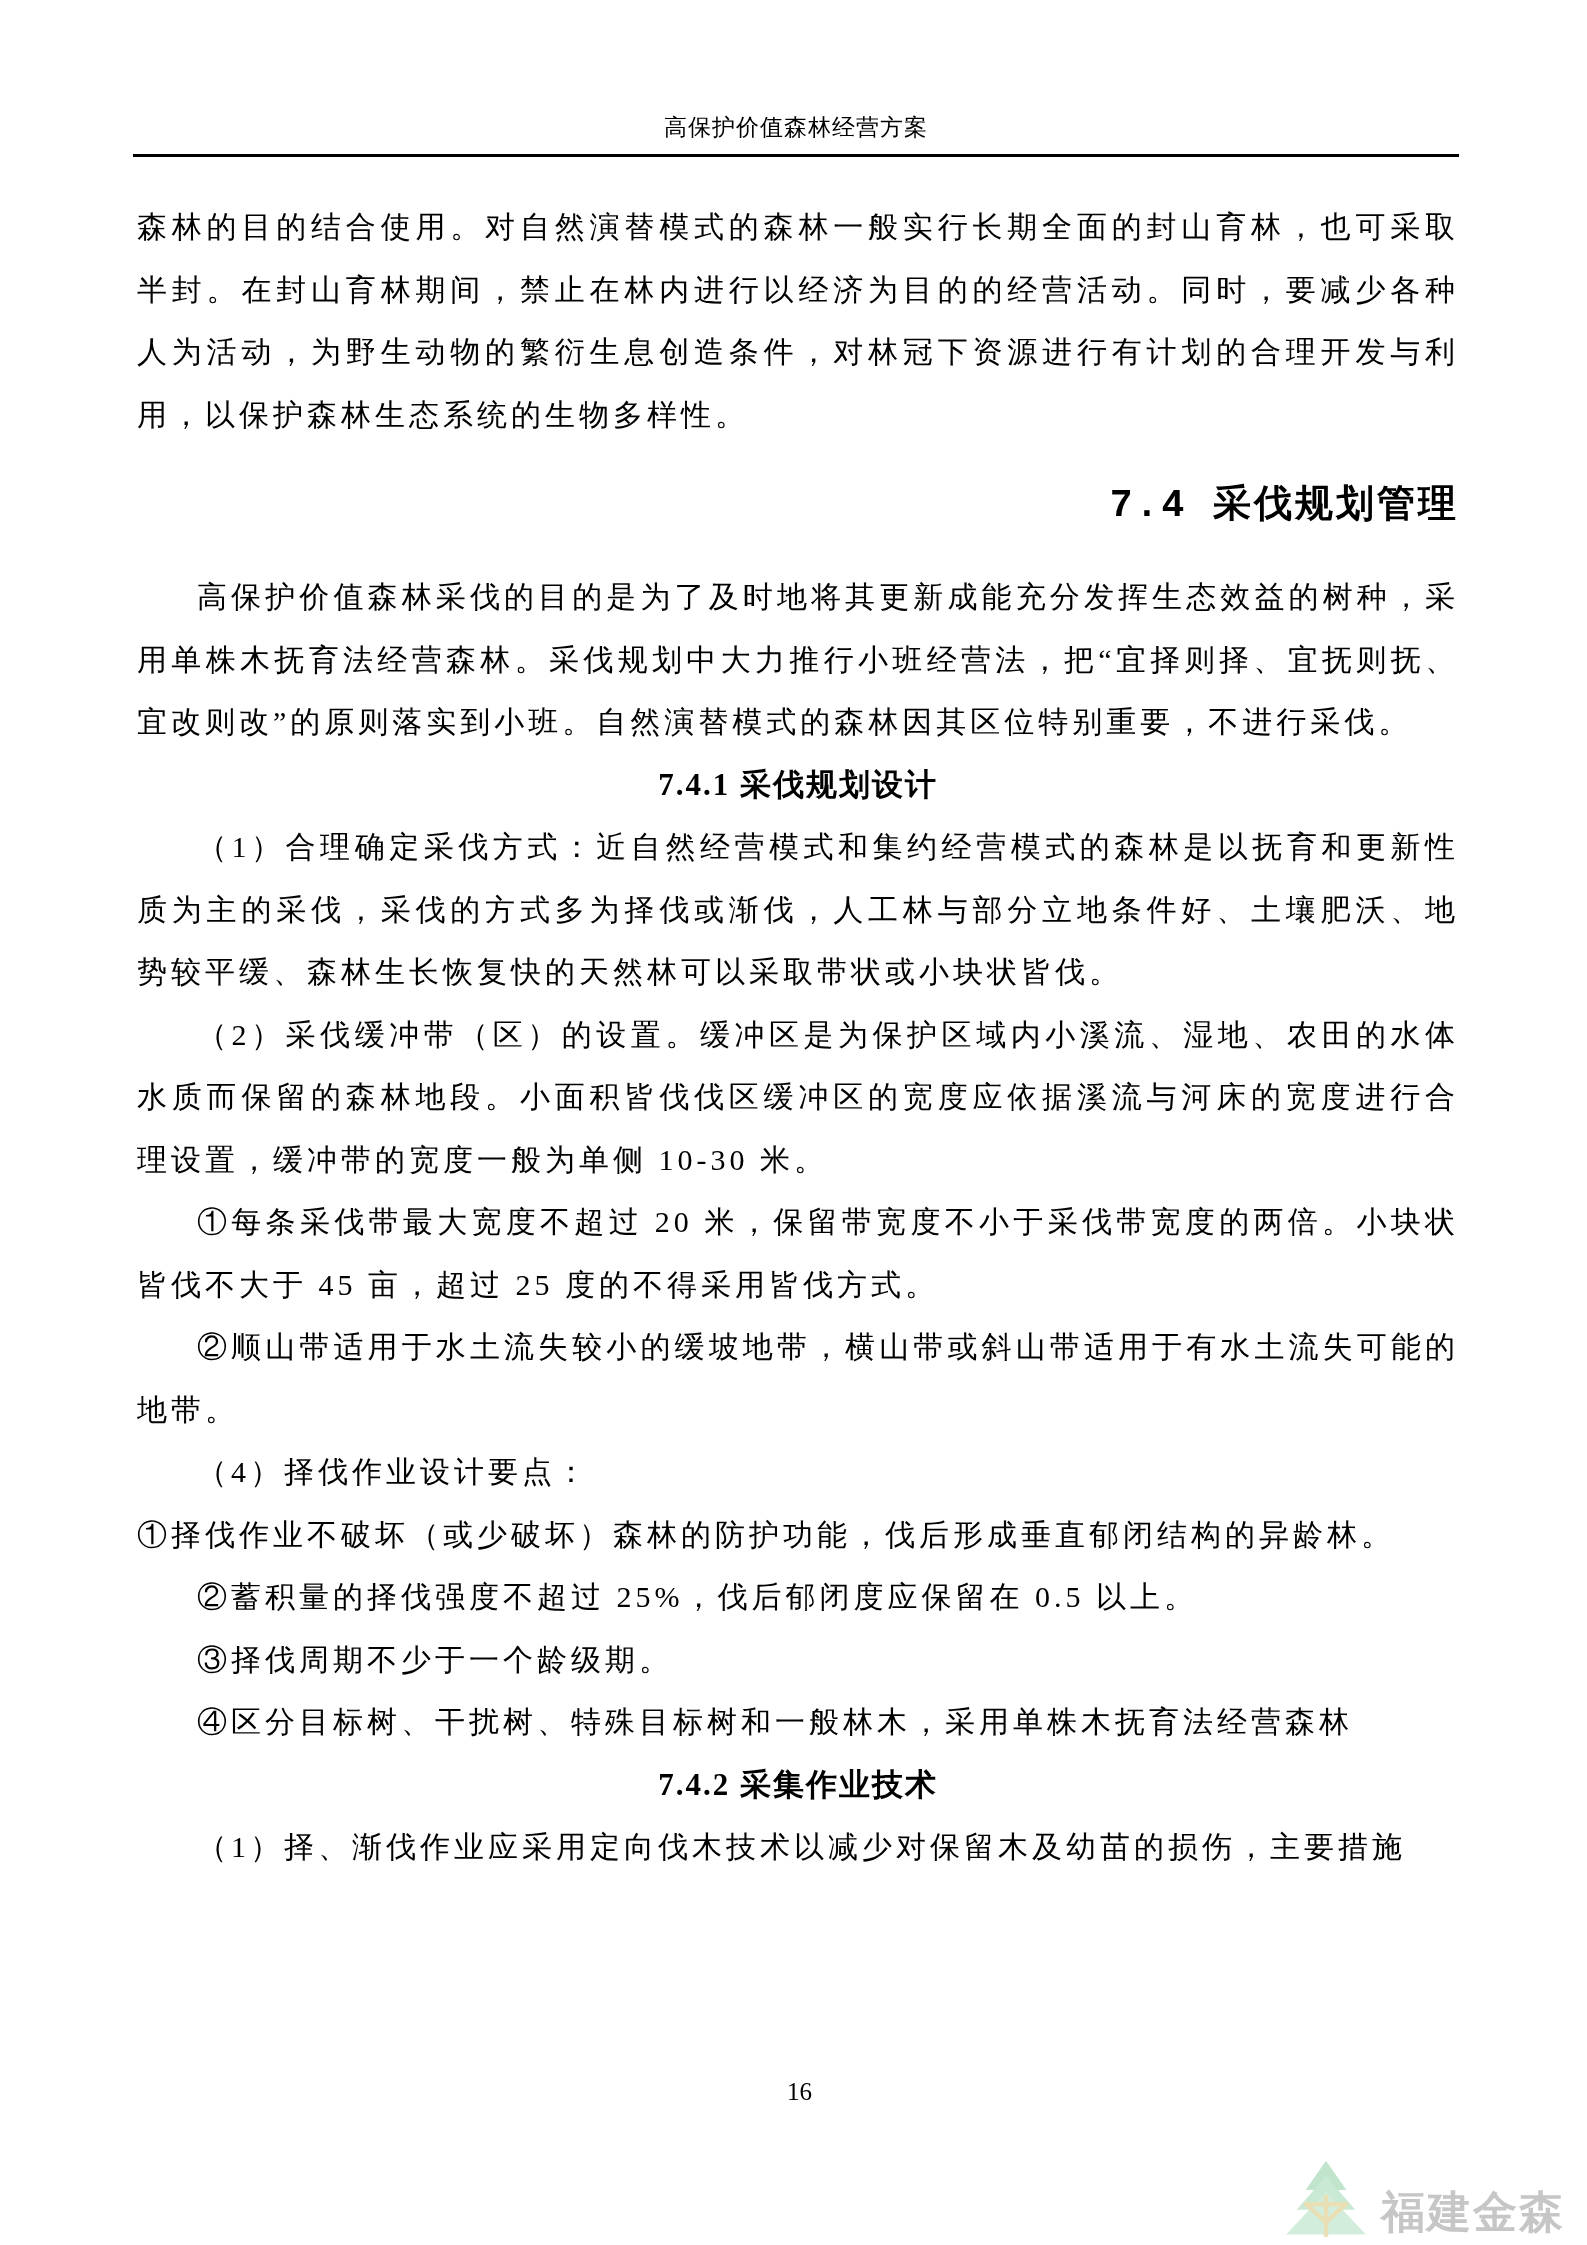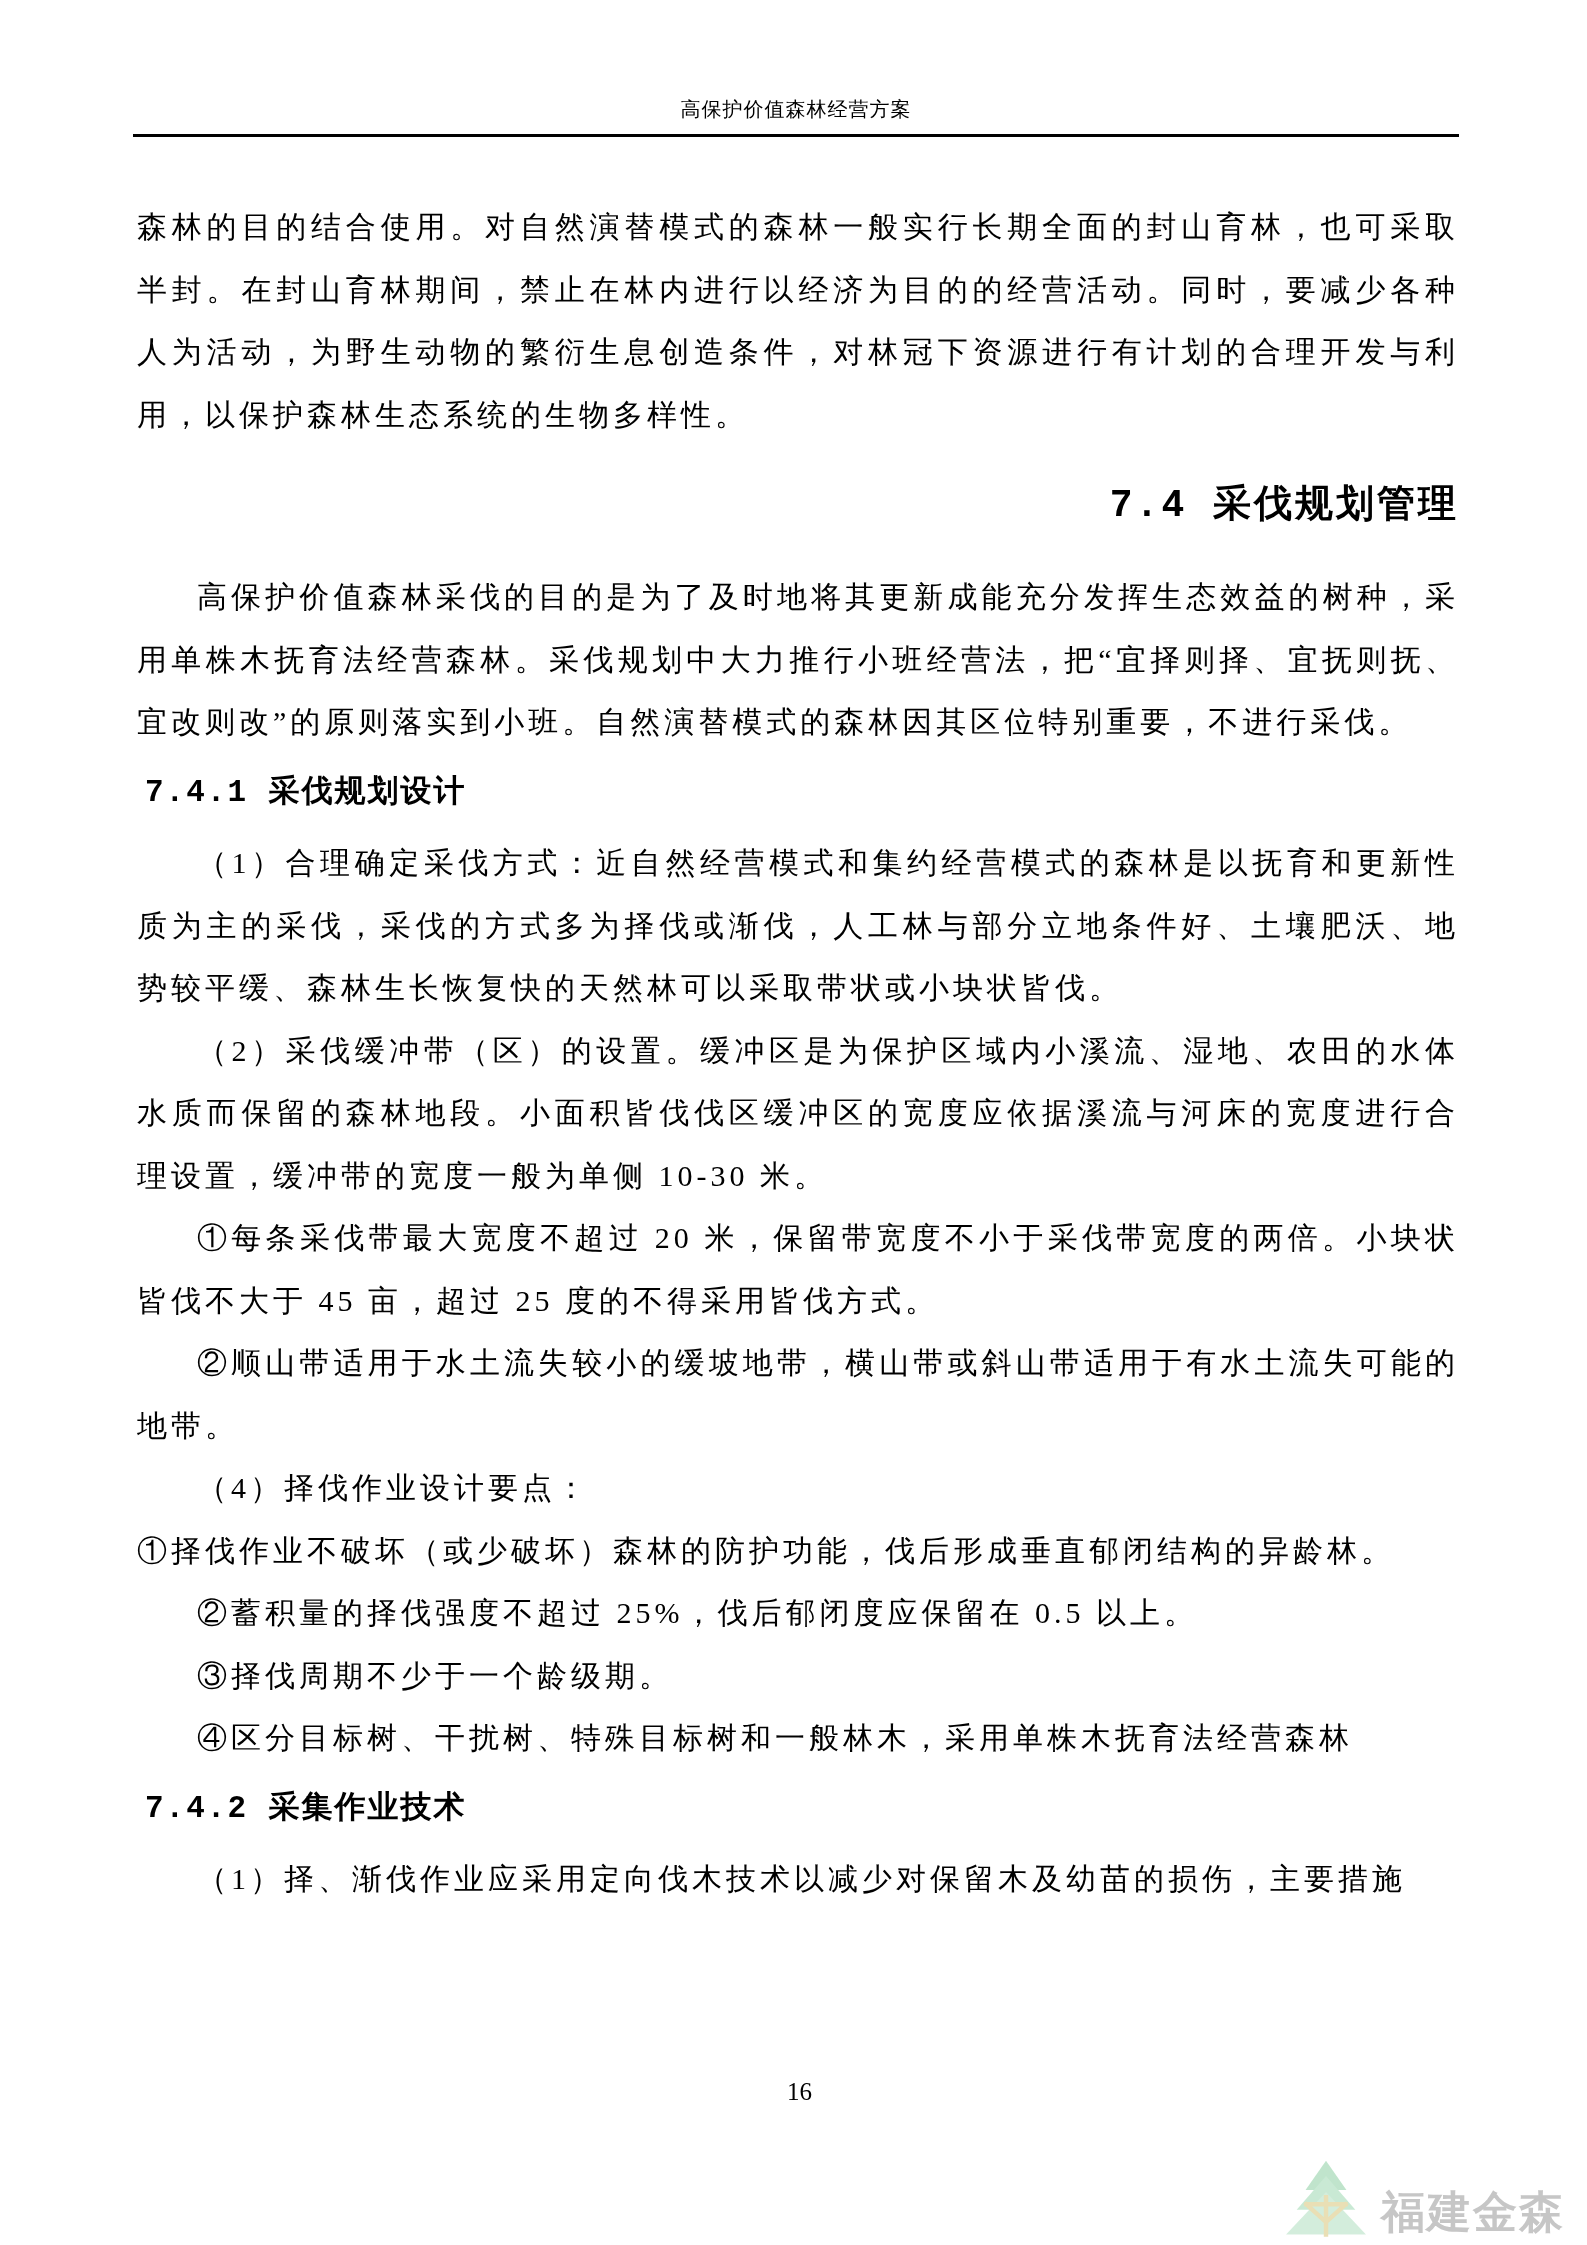--- a/index.html
+++ b/index.html
@@ -7,25 +7,25 @@
     position:relative;
     width:1587px;
     height:2245px;
     background:#ffffff;
     overflow:hidden;
     font-family:"Liberation Serif", serif;
     color:#000000;
   }
   .running-header {
     position:absolute;
-    top:96px;
+    top:112px;
     left:133px;
     right:128px;
     text-align:center;
-    font-size:20px;
+    font-size:23px;
     letter-spacing:1px;
     padding-bottom:11px;
     border-bottom:3px solid #000000;
   }
   .content {
     position:absolute;
     top:196px;
     left:137px;
     width:1322px;
     font-size:30px;
@@ -38,27 +38,27 @@
   h2.sec {
     font-family:Liberation Mono, monospace;
     font-weight:bold;
     font-size:38px;
     line-height:72px;
     letter-spacing:3px;
     margin:24px 0;
     text-align:right;
   }
   h3.subsec {
-    font-family:Liberation Mono, monospace;
+    font-family:Liberation Serif, serif;
     font-weight:bold;
     font-size:31px;
     line-height:62.5px;
     letter-spacing:2px;
-    margin:8px;
-    text-align:left;
+    margin:0;
+    text-align:center;
   }
   .page-number {
     position:absolute;
     top:2078px;
     left:0;
     width:100%;
     text-align:center;
     font-size:25px;
     letter-spacing:0;
     padding-left:6px;

